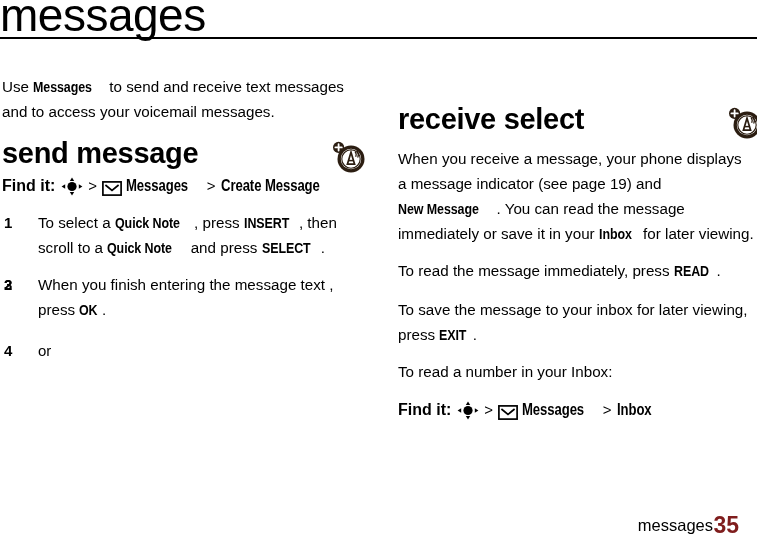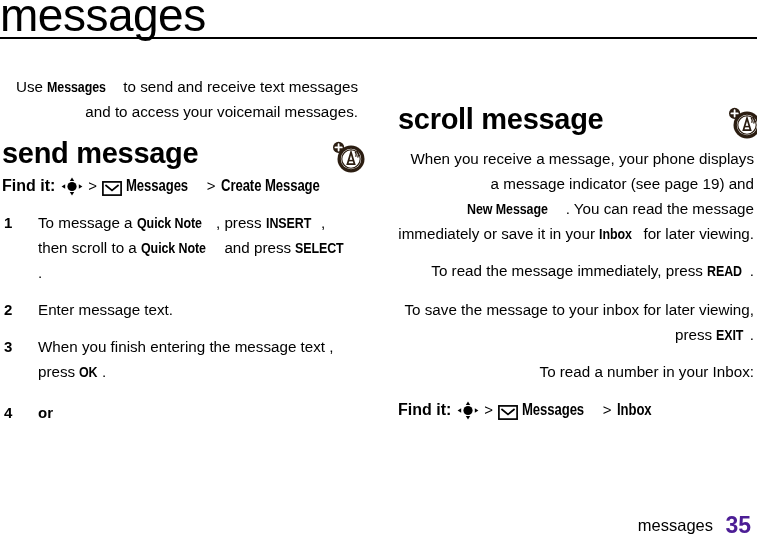--- a/index.html
+++ b/index.html
@@ -49,21 +49,20 @@
   }
   .col-left  { left: 2px; }
   .col-right { left: 398px; }
 
   
   p.body {
     margin: 0 0 12px 0;
     font-size: 15.2px;
     line-height: 25px;
     font-weight: 400;
-    text-align: right;
   }
   .kb {
     font-family: "Liberation Sans Narrow", "Liberation Sans", sans-serif;
     font-weight: 700;
     font-stretch: condensed;
     transform: scaleX(0.82);
     display: inline-block;
     transform-origin: left center;
     letter-spacing: -0.1px;
   }
@@ -109,21 +108,21 @@
     line-height: 25px;
   }
   ol.steps > li .num {
     position: absolute;
     left: 2px;
     top: 0;
     font-weight: 700;
     font-size: 15px;
   }
   .or-line {
-    font-weight: 700;
+    font-weight: 400;
     font-size: 15px;
     margin-top: 16px;
   }
 
   
   .nav-key {
     display: inline-block;
     vertical-align: -4px;
     width: 22px;
     height: 19px;
@@ -154,25 +153,25 @@
   .footer-label {
     position: absolute;
     right: 44px;
     top: 0px;
     font-size: 16.5px;
     font-weight: 400;
     color: #000;
   }
   .footer-page {
     position: absolute;
-    right: 6px;
+    right: 18px;
     top: -4px;
     font-size: 23px;
     font-weight: 700;
-    color: #4c1d95;
+    color: #7f1d1d;
   }
 </style>
 </head>
 <body>
 
 <div class="page">
 
   <div class="page-title">messages</div>
   <div class="title-rule"></div>
 
@@ -216,32 +215,32 @@
           <rect x="0.9" y="0.9" width="18.2" height="13.2" fill="#fff" stroke="#000" stroke-width="1.7"></rect>
           <path d="M3.4 4.0 L10 9.4 L16.6 4.0" fill="none" stroke="#000" stroke-width="1.7"></path>
         </svg>
       </span>
       <span class="kb">Messages</span>
       <span class="sep">&gt;</span>
       <span class="kb">Create Message</span>
     </div>
 
     <ol class="steps" id="send-steps">
-        <li><span class="num">1</span><span><span>To message a </span><span class="kb">Quick Note</span><span>, press </span><span class="kb">INSERT</span><span>, then scroll to a </span><span class="kb">Quick Note</span><span> and press </span><span class="kb">SELECT</span><span>.</span></span></li>
-        <li><span class="num">2</span><span><span>Enter message text.</span></span></li>
+        <li><span class="num">1</span><span><span>To select a </span><span class="kb">Quick Note</span><span>, press </span><span class="kb">INSERT</span><span>, then scroll to a </span><span class="kb">Quick Note</span><span> and press </span><span class="kb">SELECT</span><span>.</span></span></li>
+        <li><span class="num">2</span></li>
         <li><span class="num">3</span><span><span>When you finish entering the message text , press </span><span class="kb">OK</span><span>.</span></span></li>
         <li><span class="num">4</span><div class="or-line">or</div></li>
       </ol>
   </div>
 
   <div class="col col-right">
 
 
     <div class="section-head" style="margin-top:28px;">
-      <span>scroll message</span>
+      <span>receive select</span>
       <span class="antenna-badge antenna-recv">
         <svg viewBox="0 0 34 34" width="34" height="34" aria-hidden="true">
           <circle cx="19" cy="19" r="13.5" fill="#2b1d11"></circle>
           <circle cx="19" cy="19" r="10.2" fill="#ffffff"></circle>
           <circle cx="19" cy="19" r="9.2" fill="none" stroke="#2b1d11" stroke-width="1.1"></circle>
           <path d="M19 12.2 L22.6 24.2 L15.4 24.2 Z" fill="none" stroke="#2b1d11" stroke-width="1.7"></path>
           <path d="M16.7 20.6 L21.3 20.6" stroke="#2b1d11" stroke-width="1.5"></path>
           <path d="M23.3 12.2 a4 4 0 0 1 0.6 4.1" fill="none" stroke="#2b1d11" stroke-width="1.3" stroke-linecap="round"></path>
           <path d="M25.0 10.9 a6.4 6.4 0 0 1 0.9 6.2" fill="none" stroke="#2b1d11" stroke-width="1.3" stroke-linecap="round"></path>
           <circle cx="6.6" cy="7.4" r="5.6" fill="#2b1d11"></circle>

